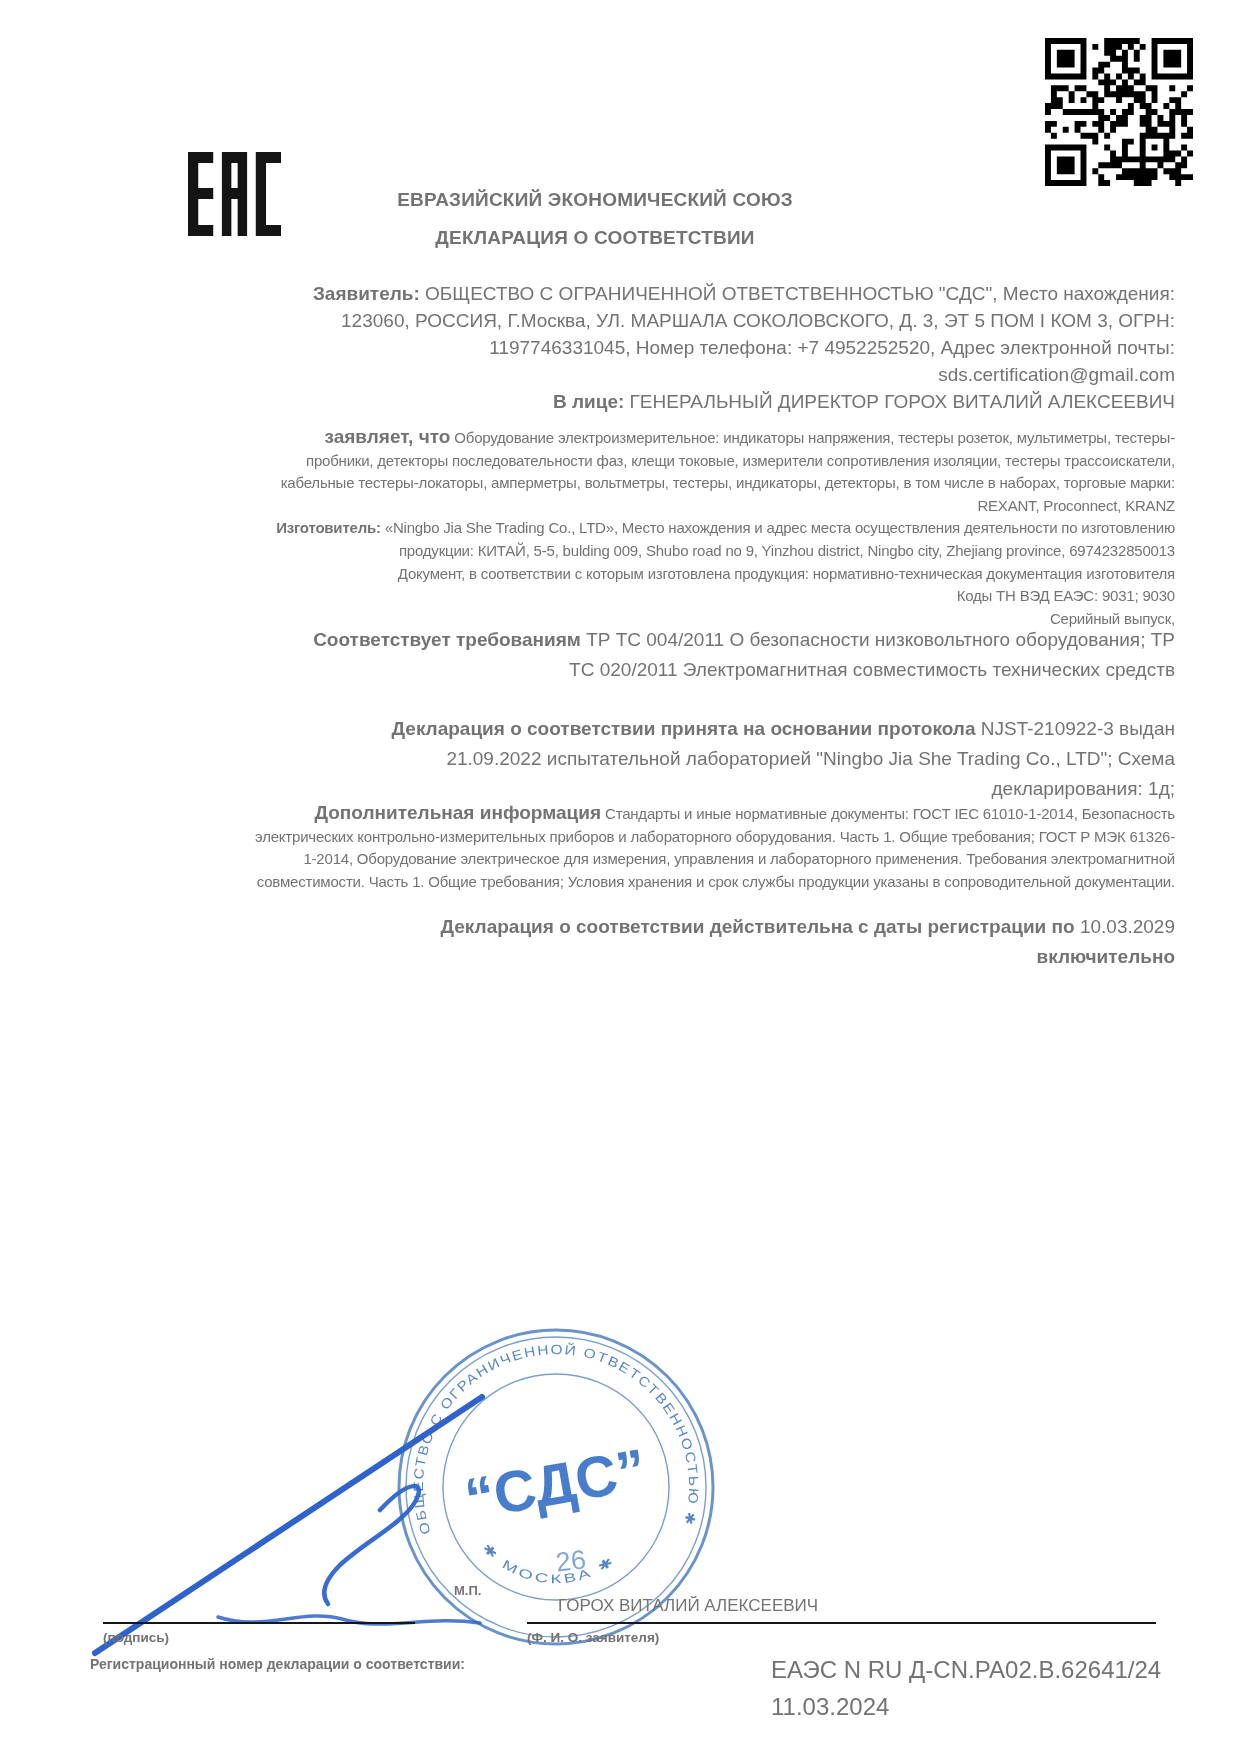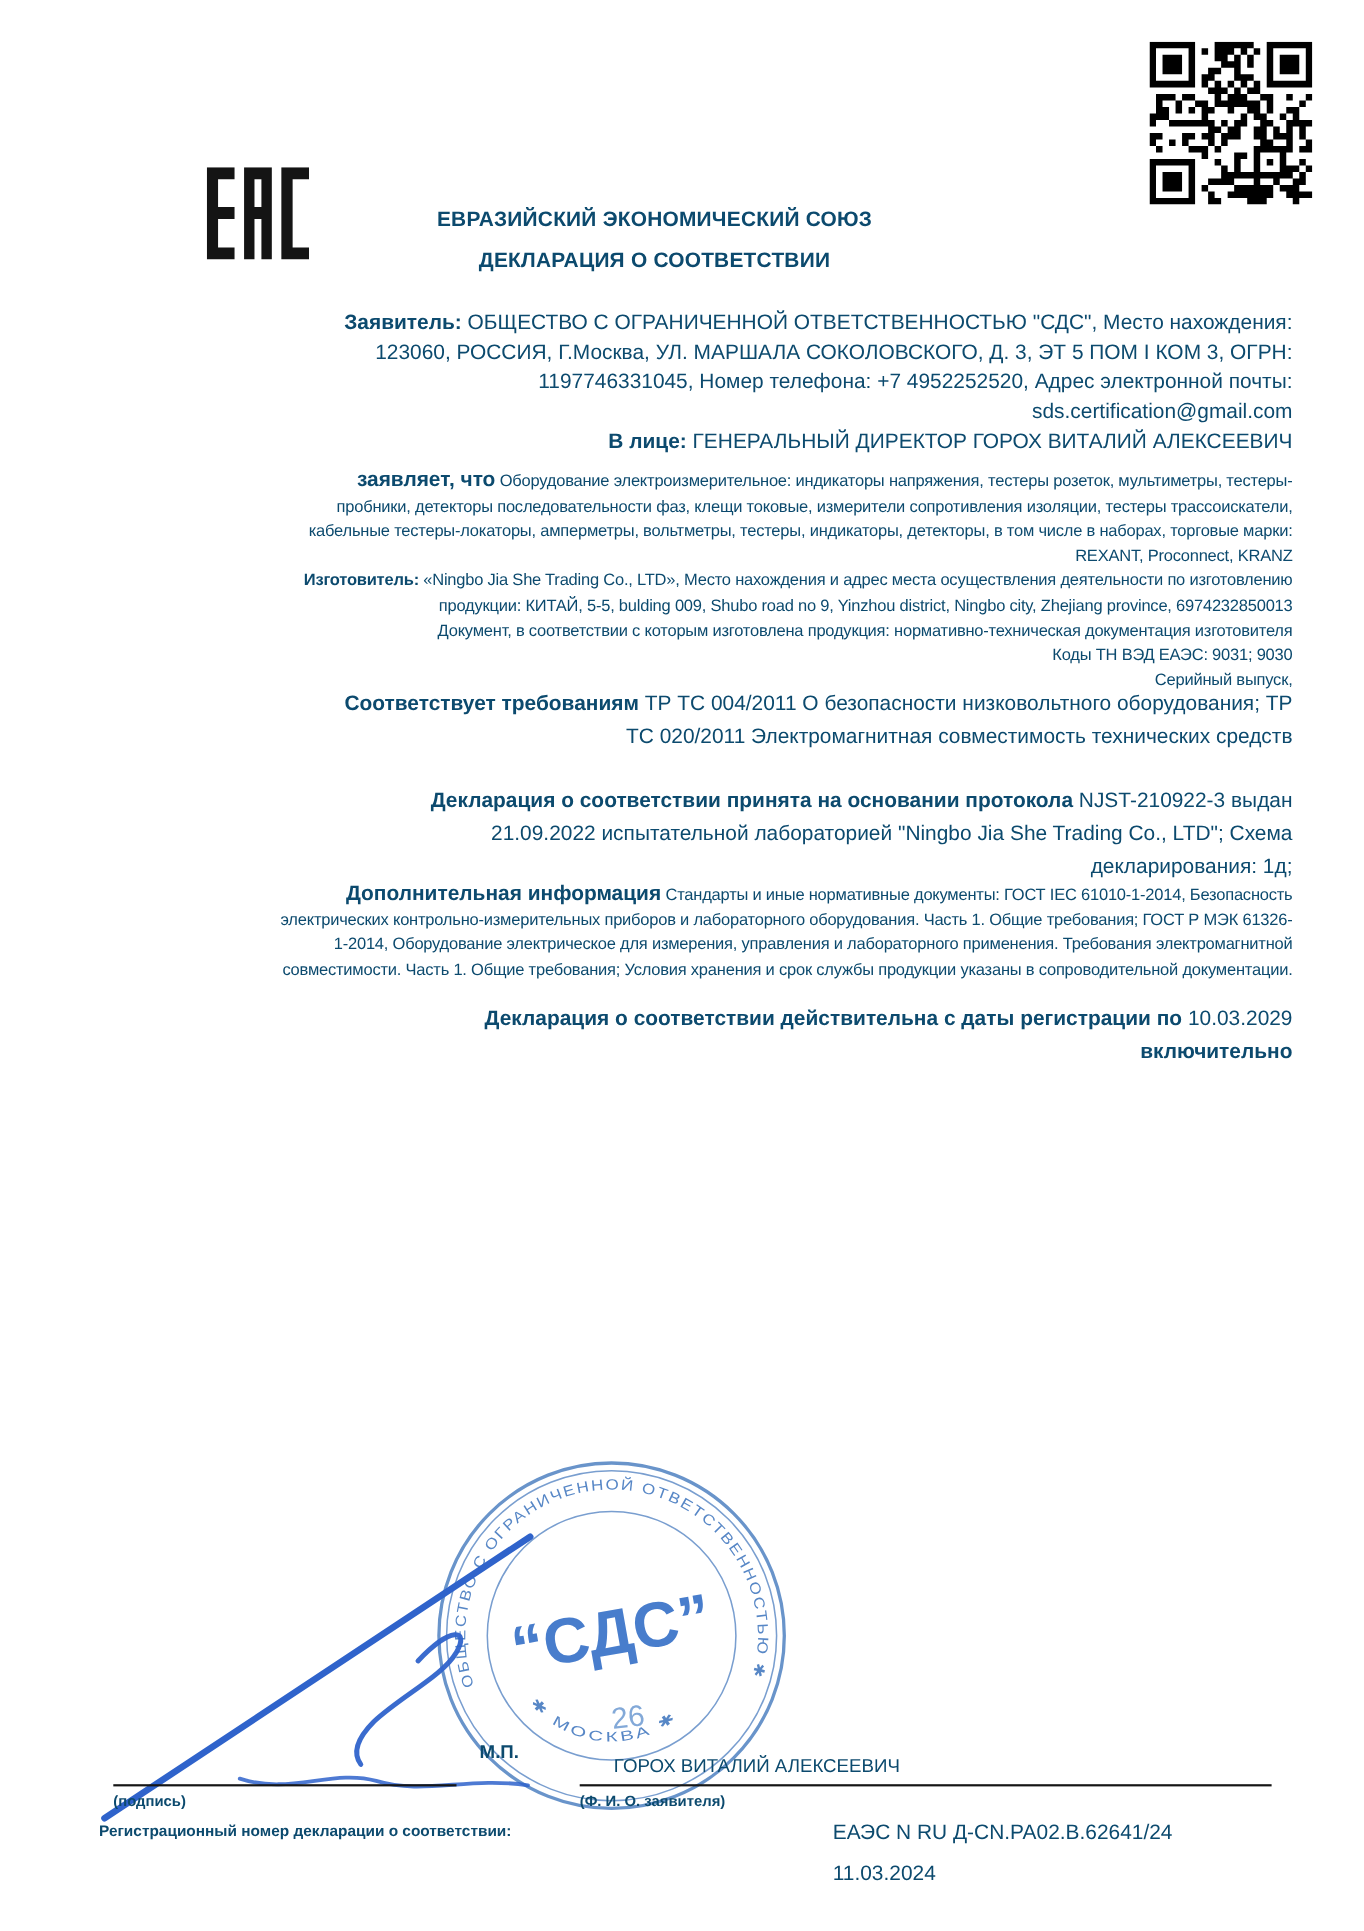--- a/index.html
+++ b/index.html
@@ -1,28 +1,28 @@
 <!DOCTYPE html>
 <html><head>
 <meta charset="utf-8">
 <style>
   html,body{margin:0;padding:0;background:#ffffff;}
   #page{position:relative;width:1240px;height:1755px;background:#ffffff;overflow:hidden;
-        font-family:"Liberation Sans","DejaVu Sans",sans-serif;color:#0c4a6e;}
+        font-family:"Liberation Sans","DejaVu Sans",sans-serif;color:#737373;}
   .abs{position:absolute;text-align:right;}
   .title{font-weight:bold;font-size:19px;letter-spacing:.2px;text-align:center;width:100%;}
   .para{left:90px;width:1085px;font-size:19px;line-height:27px;}
   .b{font-weight:bold;}
   .sm{font-size:15px;letter-spacing:-0.2px;}
   .lh21{line-height:21.6px;}
   .lh30{line-height:30px;}
   .sigline{border-top:2px solid #161616;height:0;}
   .caption{font-size:13.5px;font-weight:bold;text-align:left;}
   .regrow-label{font-weight:bold;font-size:14px;}
-  .regrow-value{font-size:19px;}
+  .regrow-value{font-size:24px;margin-left:14px;}
   svg{display:block;}
 </style>
 </head>
 <body>
 
 <div id="page">
 
   <div class="abs" style="left:1045px;top:38px;width:148px;height:148px;">
     <svg id="qr-svg" width="148" height="148" viewBox="0 0 150 150">
         <path d="M0 0h6v6h-6zM6 0h6v6h-6zM12 0h6v6h-6zM18 0h6v6h-6zM24 0h6v6h-6zM30 0h6v6h-6zM36 0h6v6h-6zM60 0h6v6h-6zM66 0h6v6h-6zM72 0h6v6h-6zM78 0h6v6h-6zM84 0h6v6h-6zM90 0h6v6h-6zM108 0h6v6h-6zM114 0h6v6h-6zM120 0h6v6h-6zM126 0h6v6h-6zM132 0h6v6h-6zM138 0h6v6h-6zM144 0h6v6h-6zM0 6h6v6h-6zM36 6h6v6h-6zM48 6h6v6h-6zM60 6h6v6h-6zM66 6h6v6h-6zM72 6h6v6h-6zM84 6h6v6h-6zM96 6h6v6h-6zM108 6h6v6h-6zM144 6h6v6h-6zM0 12h6v6h-6zM12 12h6v6h-6zM18 12h6v6h-6zM24 12h6v6h-6zM36 12h6v6h-6zM60 12h6v6h-6zM66 12h6v6h-6zM78 12h6v6h-6zM90 12h6v6h-6zM108 12h6v6h-6zM120 12h6v6h-6zM126 12h6v6h-6zM132 12h6v6h-6zM144 12h6v6h-6zM0 18h6v6h-6zM12 18h6v6h-6zM18 18h6v6h-6zM24 18h6v6h-6zM36 18h6v6h-6zM66 18h6v6h-6zM72 18h6v6h-6zM78 18h6v6h-6zM90 18h6v6h-6zM108 18h6v6h-6zM120 18h6v6h-6zM126 18h6v6h-6zM132 18h6v6h-6zM144 18h6v6h-6zM0 24h6v6h-6zM12 24h6v6h-6zM18 24h6v6h-6zM24 24h6v6h-6zM36 24h6v6h-6zM54 24h6v6h-6zM60 24h6v6h-6zM78 24h6v6h-6zM108 24h6v6h-6zM120 24h6v6h-6zM126 24h6v6h-6zM132 24h6v6h-6zM144 24h6v6h-6zM0 30h6v6h-6zM36 30h6v6h-6zM48 30h6v6h-6zM54 30h6v6h-6zM78 30h6v6h-6zM84 30h6v6h-6zM90 30h6v6h-6zM108 30h6v6h-6zM144 30h6v6h-6zM0 36h6v6h-6zM6 36h6v6h-6zM12 36h6v6h-6zM18 36h6v6h-6zM24 36h6v6h-6zM30 36h6v6h-6zM36 36h6v6h-6zM48 36h6v6h-6zM60 36h6v6h-6zM72 36h6v6h-6zM84 36h6v6h-6zM96 36h6v6h-6zM108 36h6v6h-6zM114 36h6v6h-6zM120 36h6v6h-6zM126 36h6v6h-6zM132 36h6v6h-6zM138 36h6v6h-6zM144 36h6v6h-6zM54 42h6v6h-6zM60 42h6v6h-6zM66 42h6v6h-6zM78 42h6v6h-6zM90 42h6v6h-6zM96 42h6v6h-6zM6 48h6v6h-6zM12 48h6v6h-6zM18 48h6v6h-6zM30 48h6v6h-6zM36 48h6v6h-6zM60 48h6v6h-6zM72 48h6v6h-6zM78 48h6v6h-6zM84 48h6v6h-6zM102 48h6v6h-6zM108 48h6v6h-6zM126 48h6v6h-6zM144 48h6v6h-6zM6 54h6v6h-6zM24 54h6v6h-6zM42 54h6v6h-6zM48 54h6v6h-6zM60 54h6v6h-6zM66 54h6v6h-6zM72 54h6v6h-6zM78 54h6v6h-6zM84 54h6v6h-6zM90 54h6v6h-6zM96 54h6v6h-6zM108 54h6v6h-6zM138 54h6v6h-6zM6 60h6v6h-6zM12 60h6v6h-6zM24 60h6v6h-6zM36 60h6v6h-6zM48 60h6v6h-6zM54 60h6v6h-6zM72 60h6v6h-6zM90 60h6v6h-6zM96 60h6v6h-6zM108 60h6v6h-6zM126 60h6v6h-6zM132 60h6v6h-6zM0 66h6v6h-6zM6 66h6v6h-6zM12 66h6v6h-6zM48 66h6v6h-6zM84 66h6v6h-6zM96 66h6v6h-6zM102 66h6v6h-6zM120 66h6v6h-6zM132 66h6v6h-6zM0 72h6v6h-6zM18 72h6v6h-6zM24 72h6v6h-6zM30 72h6v6h-6zM36 72h6v6h-6zM42 72h6v6h-6zM48 72h6v6h-6zM54 72h6v6h-6zM66 72h6v6h-6zM78 72h6v6h-6zM84 72h6v6h-6zM102 72h6v6h-6zM108 72h6v6h-6zM126 72h6v6h-6zM132 72h6v6h-6zM138 72h6v6h-6zM144 72h6v6h-6zM54 78h6v6h-6zM60 78h6v6h-6zM72 78h6v6h-6zM78 78h6v6h-6zM96 78h6v6h-6zM102 78h6v6h-6zM114 78h6v6h-6zM126 78h6v6h-6zM138 78h6v6h-6zM0 84h6v6h-6zM6 84h6v6h-6zM30 84h6v6h-6zM36 84h6v6h-6zM48 84h6v6h-6zM54 84h6v6h-6zM66 84h6v6h-6zM72 84h6v6h-6zM78 84h6v6h-6zM96 84h6v6h-6zM102 84h6v6h-6zM114 84h6v6h-6zM120 84h6v6h-6zM126 84h6v6h-6zM138 84h6v6h-6zM0 90h6v6h-6zM18 90h6v6h-6zM30 90h6v6h-6zM54 90h6v6h-6zM66 90h6v6h-6zM102 90h6v6h-6zM108 90h6v6h-6zM126 90h6v6h-6zM144 90h6v6h-6zM6 96h6v6h-6zM36 96h6v6h-6zM42 96h6v6h-6zM48 96h6v6h-6zM60 96h6v6h-6zM96 96h6v6h-6zM102 96h6v6h-6zM108 96h6v6h-6zM114 96h6v6h-6zM120 96h6v6h-6zM126 96h6v6h-6zM138 96h6v6h-6zM144 96h6v6h-6zM48 102h6v6h-6zM78 102h6v6h-6zM84 102h6v6h-6zM96 102h6v6h-6zM120 102h6v6h-6zM0 108h6v6h-6zM6 108h6v6h-6zM12 108h6v6h-6zM18 108h6v6h-6zM24 108h6v6h-6zM30 108h6v6h-6zM36 108h6v6h-6zM60 108h6v6h-6zM78 108h6v6h-6zM96 108h6v6h-6zM108 108h6v6h-6zM120 108h6v6h-6zM138 108h6v6h-6zM0 114h6v6h-6zM36 114h6v6h-6zM66 114h6v6h-6zM78 114h6v6h-6zM96 114h6v6h-6zM120 114h6v6h-6zM126 114h6v6h-6zM132 114h6v6h-6zM144 114h6v6h-6zM0 120h6v6h-6zM12 120h6v6h-6zM18 120h6v6h-6zM24 120h6v6h-6zM36 120h6v6h-6zM66 120h6v6h-6zM72 120h6v6h-6zM78 120h6v6h-6zM84 120h6v6h-6zM90 120h6v6h-6zM96 120h6v6h-6zM102 120h6v6h-6zM108 120h6v6h-6zM114 120h6v6h-6zM120 120h6v6h-6zM126 120h6v6h-6zM138 120h6v6h-6zM0 126h6v6h-6zM12 126h6v6h-6zM18 126h6v6h-6zM24 126h6v6h-6zM36 126h6v6h-6zM54 126h6v6h-6zM60 126h6v6h-6zM66 126h6v6h-6zM72 126h6v6h-6zM96 126h6v6h-6zM114 126h6v6h-6zM132 126h6v6h-6zM138 126h6v6h-6zM0 132h6v6h-6zM12 132h6v6h-6zM18 132h6v6h-6zM24 132h6v6h-6zM36 132h6v6h-6zM48 132h6v6h-6zM78 132h6v6h-6zM84 132h6v6h-6zM90 132h6v6h-6zM96 132h6v6h-6zM102 132h6v6h-6zM108 132h6v6h-6zM120 132h6v6h-6zM126 132h6v6h-6zM132 132h6v6h-6zM0 138h6v6h-6zM36 138h6v6h-6zM54 138h6v6h-6zM72 138h6v6h-6zM78 138h6v6h-6zM84 138h6v6h-6zM90 138h6v6h-6zM96 138h6v6h-6zM102 138h6v6h-6zM108 138h6v6h-6zM126 138h6v6h-6zM132 138h6v6h-6zM138 138h6v6h-6zM144 138h6v6h-6zM0 144h6v6h-6zM6 144h6v6h-6zM12 144h6v6h-6zM18 144h6v6h-6zM24 144h6v6h-6zM30 144h6v6h-6zM36 144h6v6h-6zM54 144h6v6h-6zM60 144h6v6h-6zM90 144h6v6h-6zM96 144h6v6h-6zM102 144h6v6h-6zM132 144h6v6h-6z" fill="#000"></path>
@@ -70,21 +70,21 @@
   <div class="abs" style="left:80px;top:1360px;">
     <svg width="430" height="300" viewBox="0 0 430 300">
       <g fill="none" stroke="#2f63cb" stroke-linecap="round">
         <path d="M 15 293 L 402 37" stroke-width="6"></path>
         <path d="M 300 150 C 330 118 347 121 335 142 C 322 164 286 181 260 205 C 246 219 240 233 248 244" stroke-width="4.5" opacity=".95"></path>
         <path d="M 138 257 C 184 272 222 248 262 259 C 305 272 345 255 400 263" stroke-width="3.5" opacity=".85"></path>
       </g>
     </svg>
   </div>
 
-  <div class="abs" style="left:436px;top:1583px;font-size:17px;font-weight:bold;">М.П.</div>
+  <div class="abs" style="left:454px;top:1583px;font-size:13px;font-weight:bold;">М.П.</div>
   <div class="abs" style="left:558px;top:1596px;font-size:17px;">ГОРОХ ВИТАЛИЙ АЛЕКСЕЕВИЧ</div>
 
   <div class="abs sigline" style="left:103px;top:1622px;width:312px;"></div>
   <div class="abs sigline" style="left:527px;top:1622px;width:629px;"></div>
   <div class="abs caption" style="left:103px;top:1630px;width:312px;">(подпись)</div>
   <div class="abs caption" style="left:527px;top:1630px;width:629px;">(Ф. И. О. заявителя)</div>
 
   <div class="abs regrow-label" style="left:90px;top:1656px;">Регистрационный номер декларации о соответствии:</div>
   <div class="abs regrow-value" style="left:757px;top:1656px;">ЕАЭС N RU Д-CN.РА02.В.62641/24</div>
   <div class="abs regrow-value" style="left:757px;top:1693px;">11.03.2024</div>

